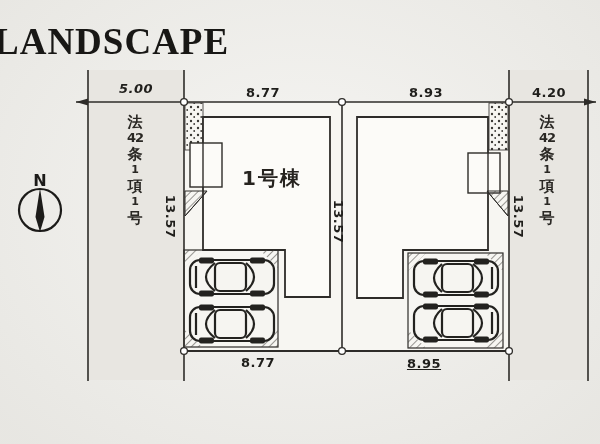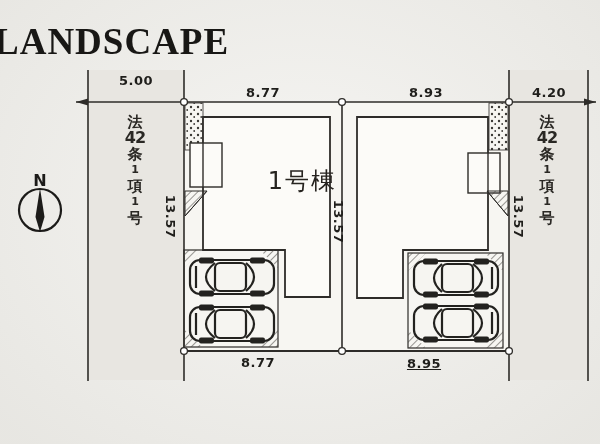--- a/index.html
+++ b/index.html
@@ -16,29 +16,29 @@
   .title{
     left:-6px;top:20px;font-family:"Liberation Serif","DejaVu Serif",serif;
     font-weight:700;font-size:37px;letter-spacing:1px;color:#181715;white-space:nowrap;
   }
   .dim{
     font-size:13px;font-weight:700;color:#1f1e1b;letter-spacing:.5px;
     width:52px;text-align:center;white-space:nowrap;
   }
   .dim.rot{transform:rotate(90deg);transform-origin:center;}
   .bldg-label{
-    font-size:24px;font-weight:400;color:#26231f;width:130px;text-align:right;
+    font-size:20px;font-weight:700;color:#26231f;width:130px;text-align:center;
     white-space:nowrap;letter-spacing:2px;
   }
   .road-col{
     width:32px;text-align:center;font-weight:700;color:#2a2824;
     display:flex;flex-direction:column;align-items:center;line-height:16px;
   }
   .road-col span{display:block;font-size:15px;}
-  .road-col span.num{font-size:16px;letter-spacing:-1px;text-align:right;}
+  .road-col span.num{font-size:13px;letter-spacing:-1px;text-align:right;}
   .road-col span.small{font-size:11px;}
   svg text{font-family:"DejaVu Sans","Liberation Sans",sans-serif;}
 </style>
 </head>
 <body>
 
 <div id="canvas">
 
   <svg class="abs" width="600" height="444" viewBox="0 0 600 444" style="left:0;top:0;">
     <defs>
@@ -137,21 +137,21 @@
 
     <g>
       <circle cx="40" cy="210" r="21" fill="none" stroke="#1c1b19" stroke-width="2.2"></circle>
       <polygon points="40,188 44.5,217 40,232 35.5,217" fill="#1c1b19"></polygon>
       <text x="40" y="186" text-anchor="middle" font-size="16" font-weight="bold" fill="#1c1b19">N</text>
     </g>
   </svg>
 
   <div class="abs title">LANDSCAPE</div>
 
-  <div class="abs dim" style="left:110px;top:73px;">5.00</div>
+  <div class="abs dim" style="left:110px;top:81px;font-style:italic;">5.00</div>
   <div class="abs dim" style="left:237px;top:85px;">8.77</div>
   <div class="abs dim" style="left:400px;top:85px;">8.93</div>
   <div class="abs dim" style="left:523px;top:85px;">4.20</div>
 
   <div class="abs dim" style="left:232px;top:355px;">8.77</div>
   <div class="abs dim" style="left:398px;top:356px;text-decoration:underline;">8.95</div>
 
   <div class="abs dim rot" style="left:144px;top:209px;">13.57</div>
   <div class="abs dim rot" style="left:312px;top:214px;">13.57</div>
   <div class="abs dim rot" style="left:492px;top:209px;">13.57</div>

